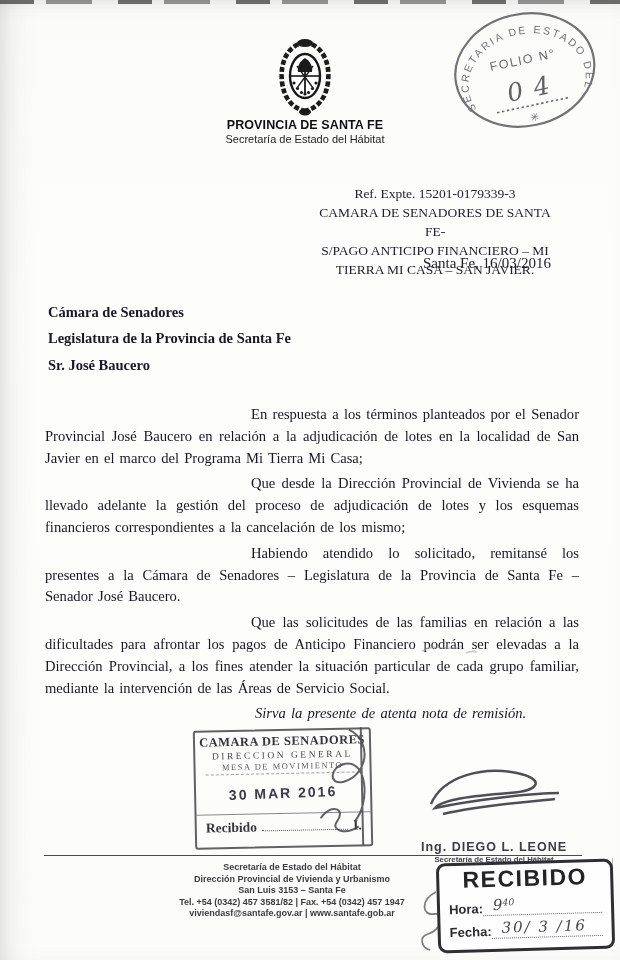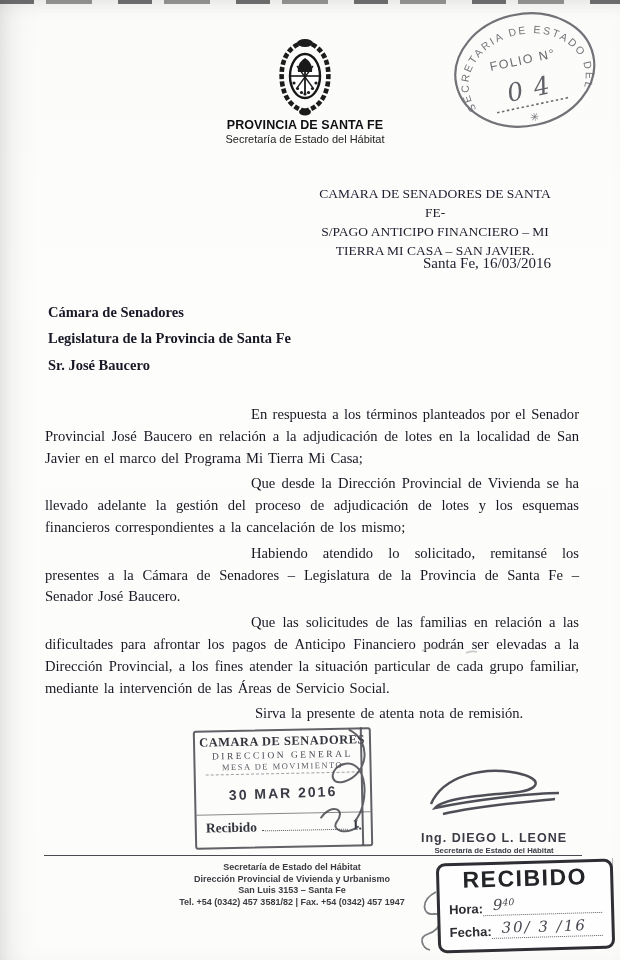--- a/index.html
+++ b/index.html
@@ -30,37 +30,37 @@
   .folio-label{ font-size:12.5px; letter-spacing:1.5px; fill:#55565c; }
   .folio-value{ font-family:"DejaVu Serif",serif !important; font-style:italic; font-size:25px; letter-spacing:11px; fill:#4c4d54; }
   
   .ref-block { position:absolute; left:318px; top:184px; width:234px; text-align:center; font-size:13.5px; line-height:19px; }
   .dateline  { position:absolute; left:423px; top:255px; font-size:15px; }
   
   .addressee { position:absolute; left:48px; top:299px; font-weight:700; font-size:14.5px; line-height:26.3px; color:#181826; }
   
   .body-text { position:absolute; left:45px; top:404px; width:534px; font-size:14.6px; line-height:21.8px; text-align:justify; color:#181824; }
   .body-text p { margin:0 0 4px; text-indent:206px; word-spacing:1.5px; }
-  .body-text p.closing { text-indent:210px; text-align:left; margin-top:2px; }
+  .body-text p.closing { text-indent:210px; text-align:left; margin-top:2px;font-style:italic; }
   
   .senate-stamp { position:absolute; left:194px; top:729px; width:178px; height:119px; box-sizing:border-box;
     border:2.5px solid rgba(52,53,60,.78); border-radius:3px; transform:rotate(-1.2deg); color:#34353d; }
   .ss-l1 { margin-top:3px; text-align:center; font-weight:700; font-size:12.5px; letter-spacing:.5px; }
   .ss-l2 { text-align:center; font-size:9.5px; letter-spacing:2.5px; color:#4a4b55; margin-top:1px; }
   .ss-l3 { text-align:center; font-size:8.5px; letter-spacing:1.5px; color:#5d5e67; margin-top:1px; }
   .ss-div1 { border-top:1.5px dashed rgba(70,70,78,.5); margin:2px 10px 0; }
   .ss-date { text-align:center; margin-top:11px; font-family:"Liberation Sans","DejaVu Sans",sans-serif;
     font-weight:700; font-size:14px; letter-spacing:2px; color:#3a3b45; transform:rotate(-1deg); }
   .ss-div2 { border-top:1.5px solid rgba(62,62,70,.6); margin-top:12px; }
   .ss-recv { display:flex; align-items:baseline; padding:5px 9px 0; font-weight:700; font-size:13.5px; }
   .ss-dots { flex:1; border-bottom:1.5px dotted #55565e; margin:0 5px; height:11px; }
   .ss-sig  { position:absolute; right:-16px; top:-6px; overflow:visible; }
   
   .sig-block { position:absolute; left:408px; top:764px; width:172px; text-align:center; }
-  .sig-name  { font:600 12.5px/14px "Liberation Sans","DejaVu Sans",sans-serif; letter-spacing:1px; color:#3a3b45; margin-top:3px; }
+  .sig-name  { font:600 12.5px/14px "Liberation Sans","DejaVu Sans",sans-serif; letter-spacing:1px; color:#3a3b45; margin-top:12px; }
   .sig-title { font:700 7.8px/9px "Liberation Sans","DejaVu Sans",sans-serif; color:#3f4049; margin-top:1px; }
   
   .footer-rule { position:absolute; left:44px; top:855px; width:538px; border-top:1.5px solid #4a4a52; }
   .footer { position:absolute; left:118px; top:862px; width:348px; text-align:center;
     font:700 9px/11.5px "Liberation Sans","DejaVu Sans",sans-serif; color:#3b3c42; }
   .edge-line { position:absolute; right:7px; top:858px; height:36px; border-left:1.5px solid rgba(95,95,100,.45); }
   
   .received-box { position:absolute; left:437px; top:861px; width:177px; height:90px; box-sizing:border-box;
     background:#fefefe; border:3px solid #2e2f34; border-radius:9px; transform:rotate(-1.6deg);
     padding:1px 9px 0; font-family:"Liberation Sans","DejaVu Sans",sans-serif; }
@@ -120,20 +120,21 @@
         <textPath href="#ringPath" startOffset="2">SECRETARIA DE ESTADO DEL HABITAT</textPath>
       </text>
       <text class="ring-star" x="77" y="114" text-anchor="middle">✳</text>
       <text class="folio-label" x="77" y="56" text-anchor="middle">FOLIO N°</text>
       <text class="folio-value" x="82" y="90" text-anchor="middle">04</text>
       <line x1="41" y1="98" x2="115" y2="98" stroke="#5a5b61" stroke-width="1.6" stroke-dasharray="2.5 2.5"></line>
     </svg>
   </div>
 
   <div class="ref-block">
+    <div>Ref. Expte. 15201-0179339-3</div>
     <div>CAMARA DE SENADORES DE SANTA FE-</div>
     <div>S/PAGO ANTICIPO FINANCIERO – MI</div>
     <div>TIERRA MI CASA – SAN JAVIER.</div>
   </div>
 
   <div class="dateline">Santa Fe, 16/03/2016</div>
 
   <div class="addressee">
     <div>Cámara de Senadores</div>
     <div>Legislatura de la Provincia de Santa Fe</div>
@@ -178,20 +179,21 @@
   </div>
 
   <div class="footer-rule"></div>
   <div class="edge-line"></div>
 
   <footer class="footer">
     <div>Secretaría de Estado del Hábitat</div>
     <div>Dirección Provincial de Vivienda y Urbanismo</div>
     <div>San Luis 3153 – Santa Fe</div>
     <div>Tel. +54 (0342) 457 3581/82  |  Fax. +54 (0342) 457 1947</div>
+    <div>viviendasf@santafe.gov.ar  |  www.santafe.gob.ar</div>
   </footer>
 
   <svg class="stray-mark" width="32" height="68" viewBox="0 0 32 68">
     <path d="M22,6 C6,14 8,30 20,28 C32,26 28,44 14,48 C4,51 8,62 16,64" fill="none" stroke="#5a5b60" stroke-width="1.8" opacity=".8"></path>
   </svg>
 
   <div class="received-box">
     <div class="rb-title">RECIBIDO</div>
     <div class="rb-row">
       <span class="rb-label">Hora:</span>

